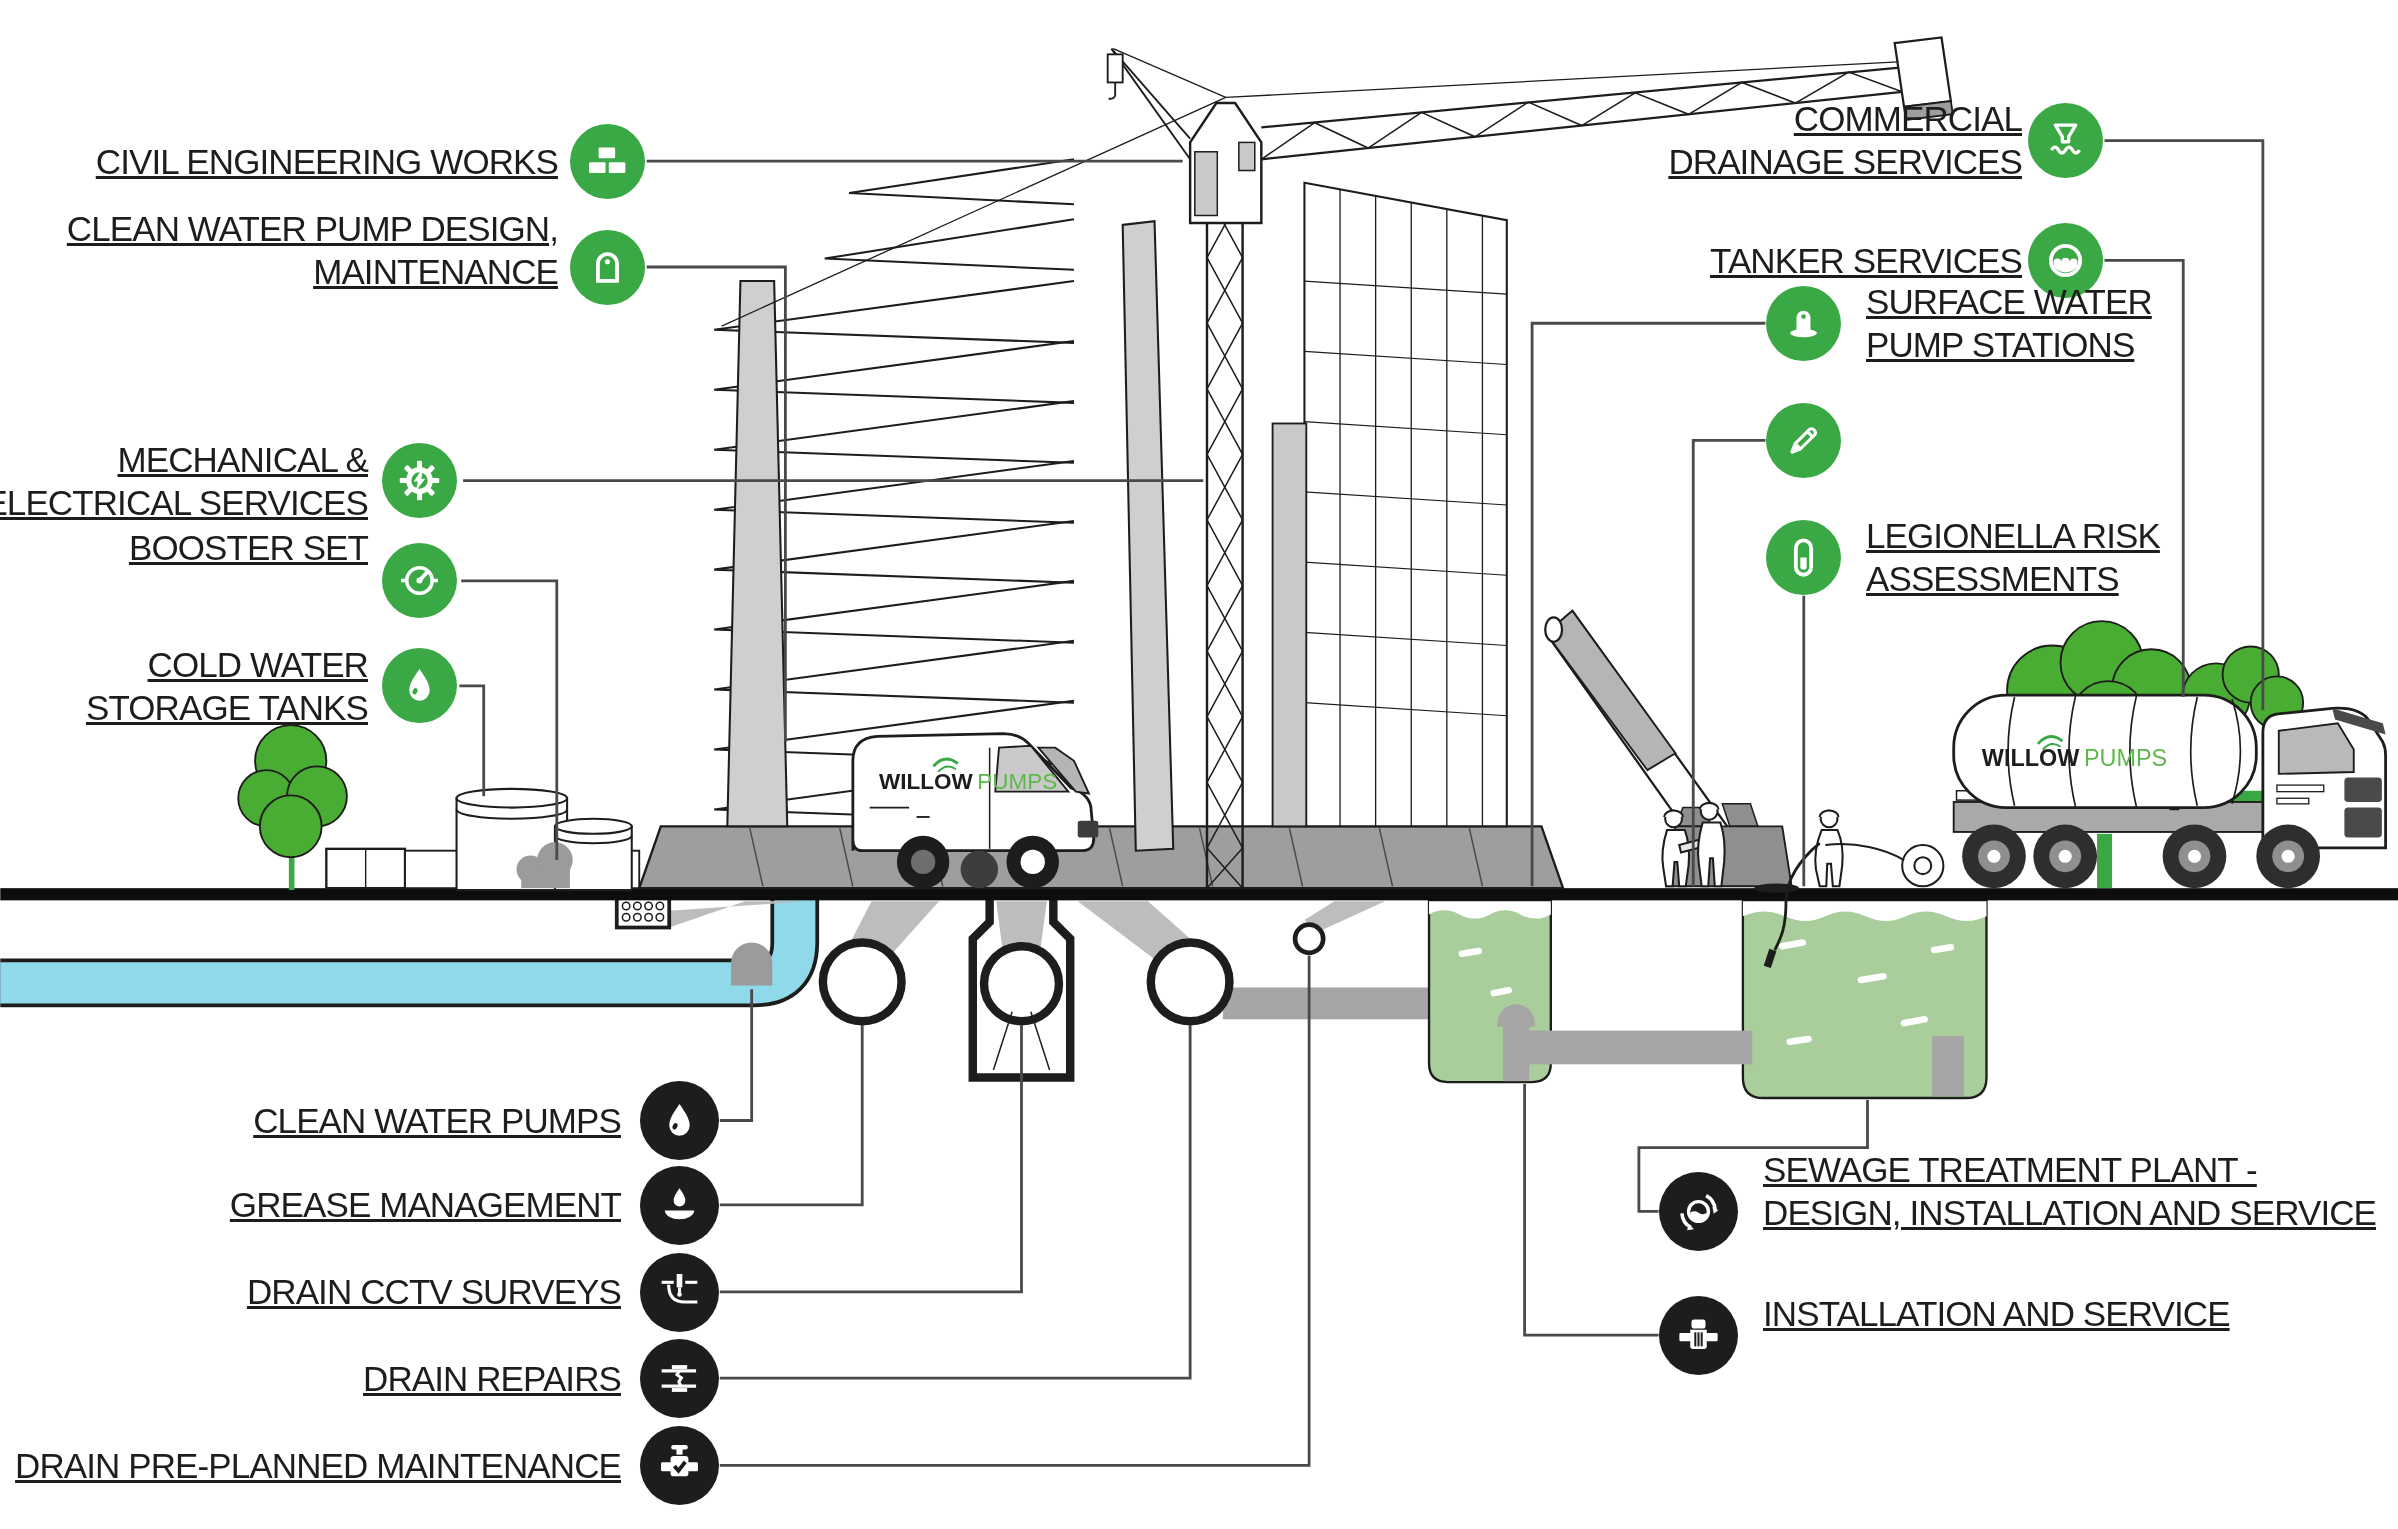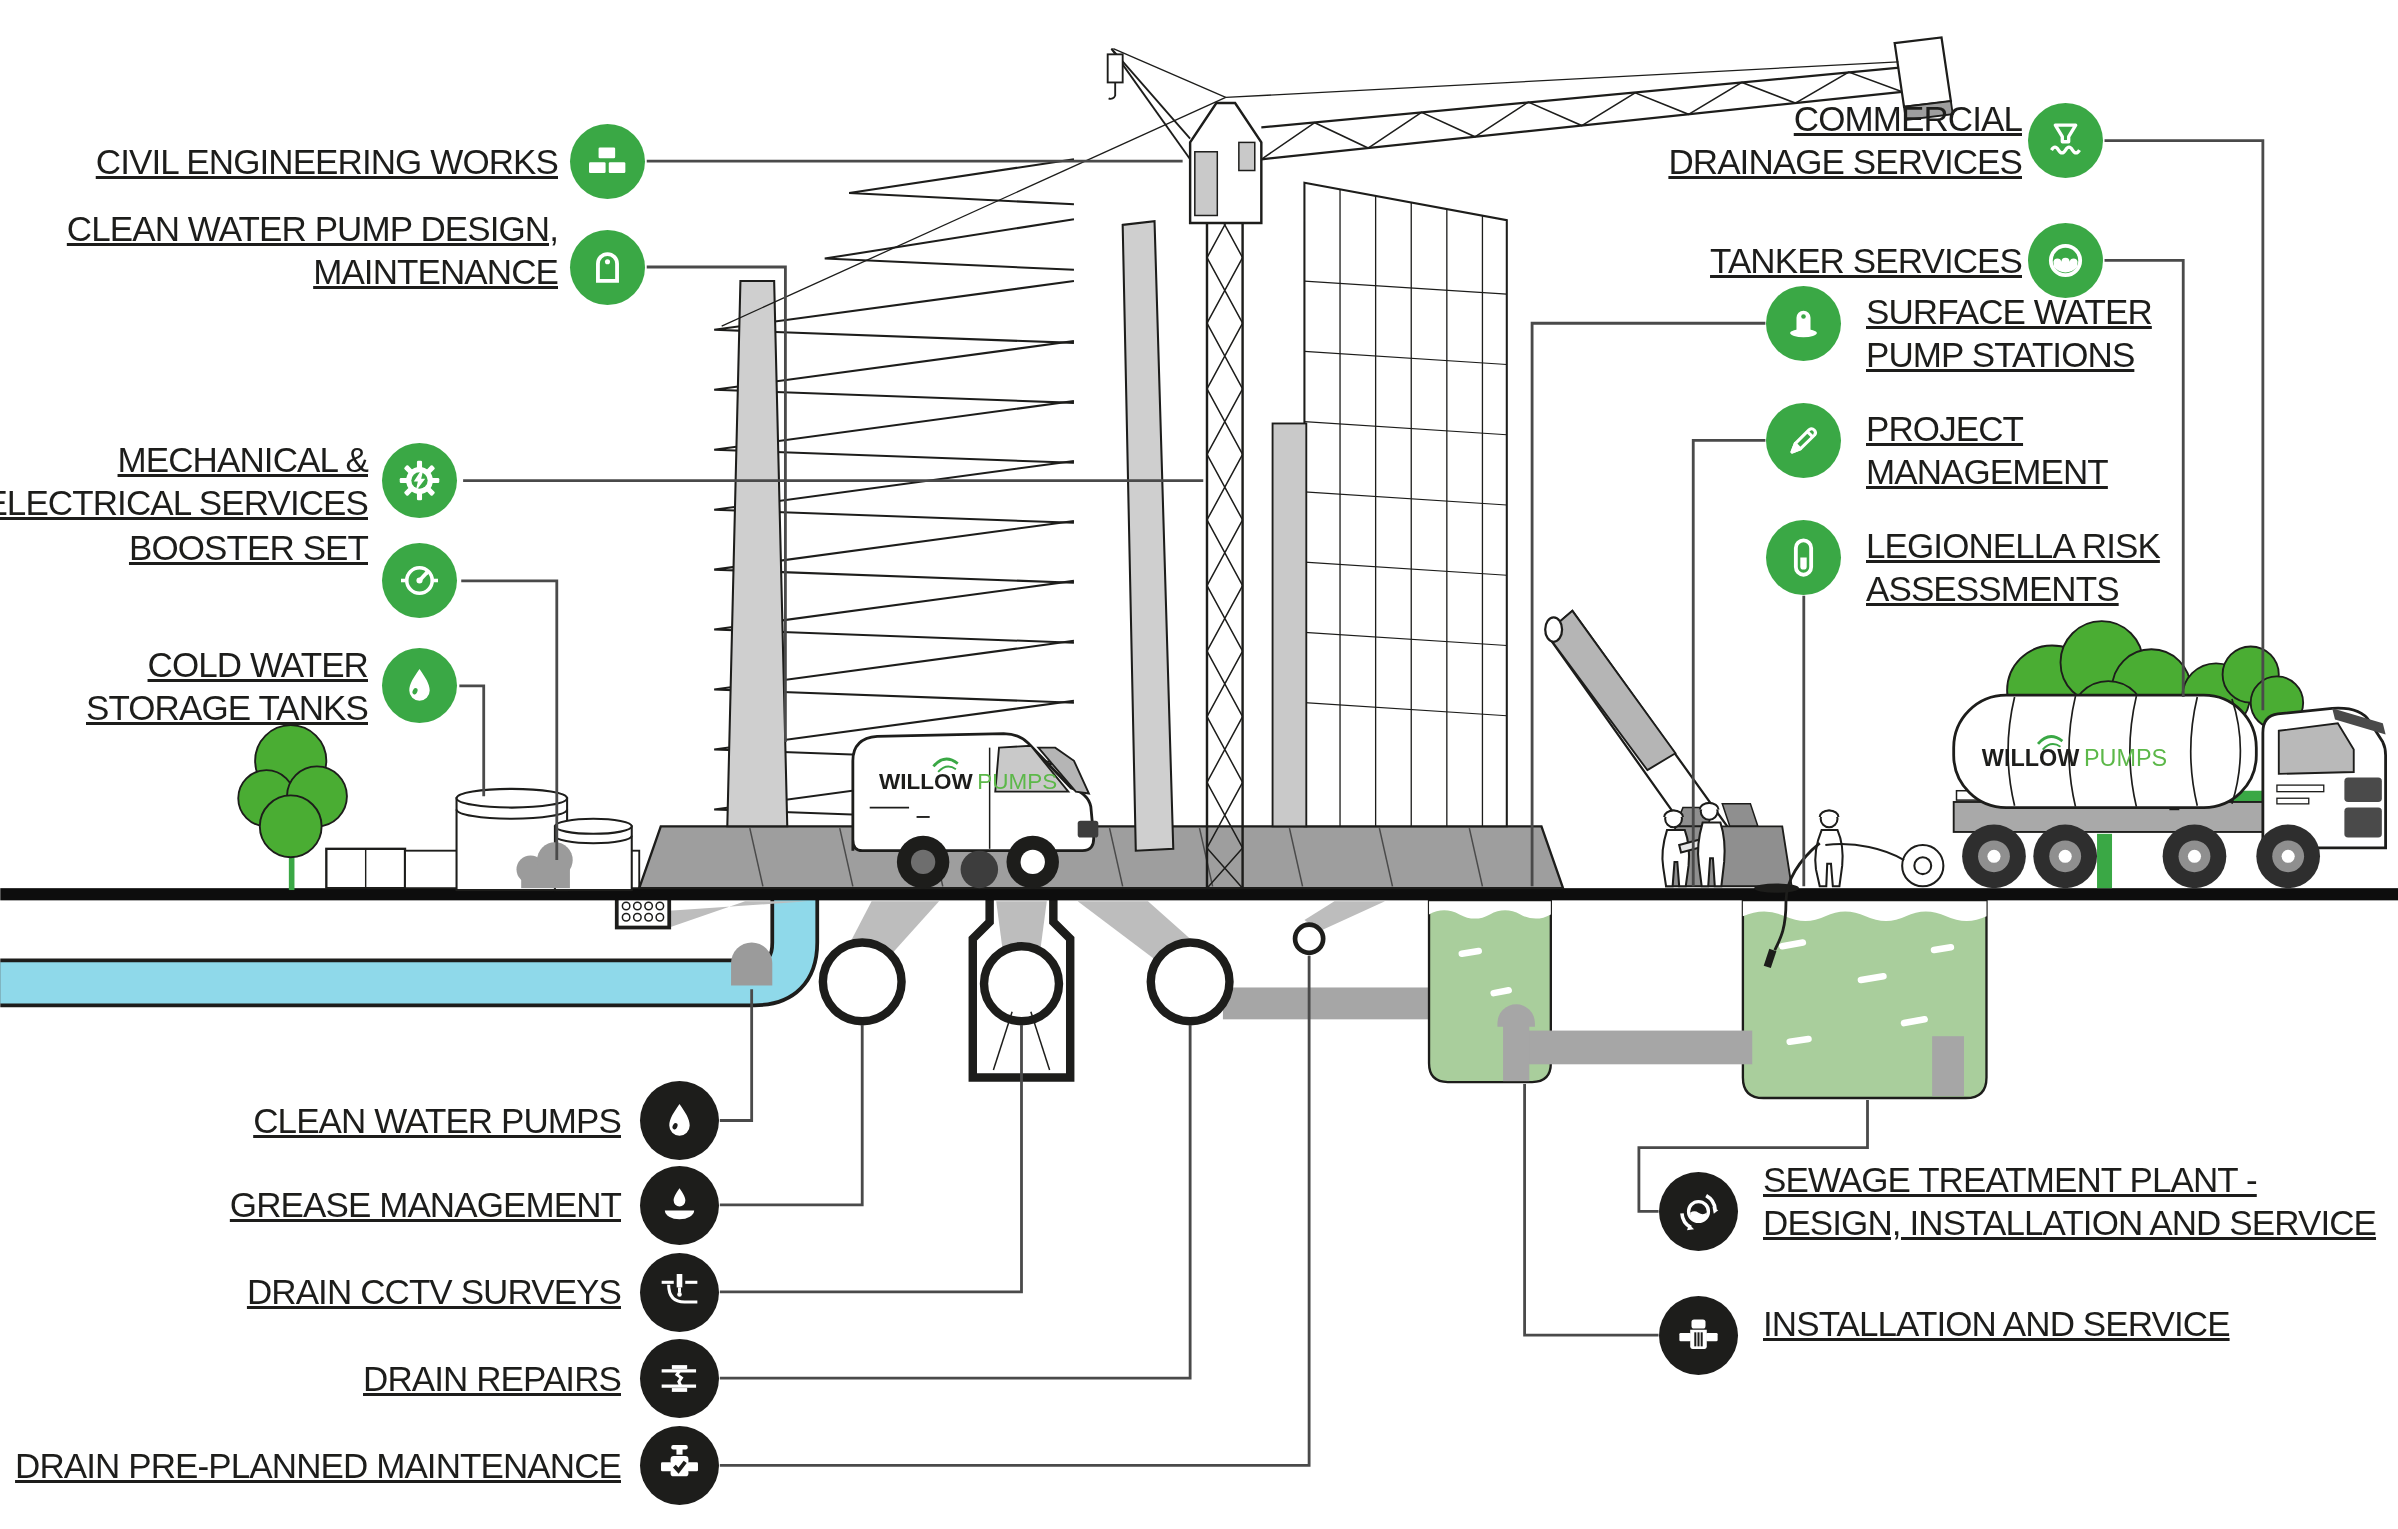--- a/index.html
+++ b/index.html
@@ -2,21 +2,21 @@
 <html style="font-size:15px"><head>
 <meta charset="utf-8">
 <style>
   html,body{margin:0;padding:0;background:#fff;}
   .stage{position:relative;width:2399px;height:1529px;background:#fff;overflow:hidden;
          font-family:"Liberation Sans", sans-serif;color:#1d1d1b;}
   .scene{position:absolute;left:0;top:0;width:2399px;height:1529px;}
   
   .lbl{position:absolute;font-size:35px;line-height:43px;letter-spacing:-0.9px;color:#1d1d1b;white-space:nowrap;}
   .lbl.r{text-align:right;}
-  .lbl.l{text-align:left;margin-top:10px;}
+  .lbl.l{text-align:left;}
   .lbl .ln{display:block;text-decoration:underline;}
   
   .ic{position:absolute;border-radius:50%;display:flex;align-items:center;justify-content:center;}
   .ic.g{width:75px;height:75px;background:#3aa845;}
   .ic.k{width:79px;height:79px;background:#1d1d1b;}
   .ic svg{width:51px;height:51px;display:block;}
 </style>
 </head>
 <body>
 
@@ -545,24 +545,20 @@
     <span class="ln">COMMERCIAL</span>
     <span class="ln">DRAINAGE SERVICES</span>
   </div>
   <div class="lbl r" style="right:377px;top:239px">
     <span class="ln">TANKER SERVICES</span>
   </div>
   <div class="lbl l" style="left:1866px;top:280px">
     <span class="ln">SURFACE WATER</span>
     <span class="ln">PUMP STATIONS</span>
   </div>
-  <div class="lbl l" style="left:1866px;top:397px">
-    <span class="ln">PROJECT</span>
-    <span class="ln">MANAGEMENT</span>
-  </div>
   <div class="lbl l" style="left:1866px;top:514px">
     <span class="ln">LEGIONELLA RISK</span>
     <span class="ln">ASSESSMENTS</span>
   </div>
 
   <div class="lbl r" style="right:1778px;top:1099px">
     <span class="ln">CLEAN WATER PUMPS</span>
   </div>
   <div class="lbl r" style="right:1778px;top:1183px">
     <span class="ln">GREASE MANAGEMENT</span>

